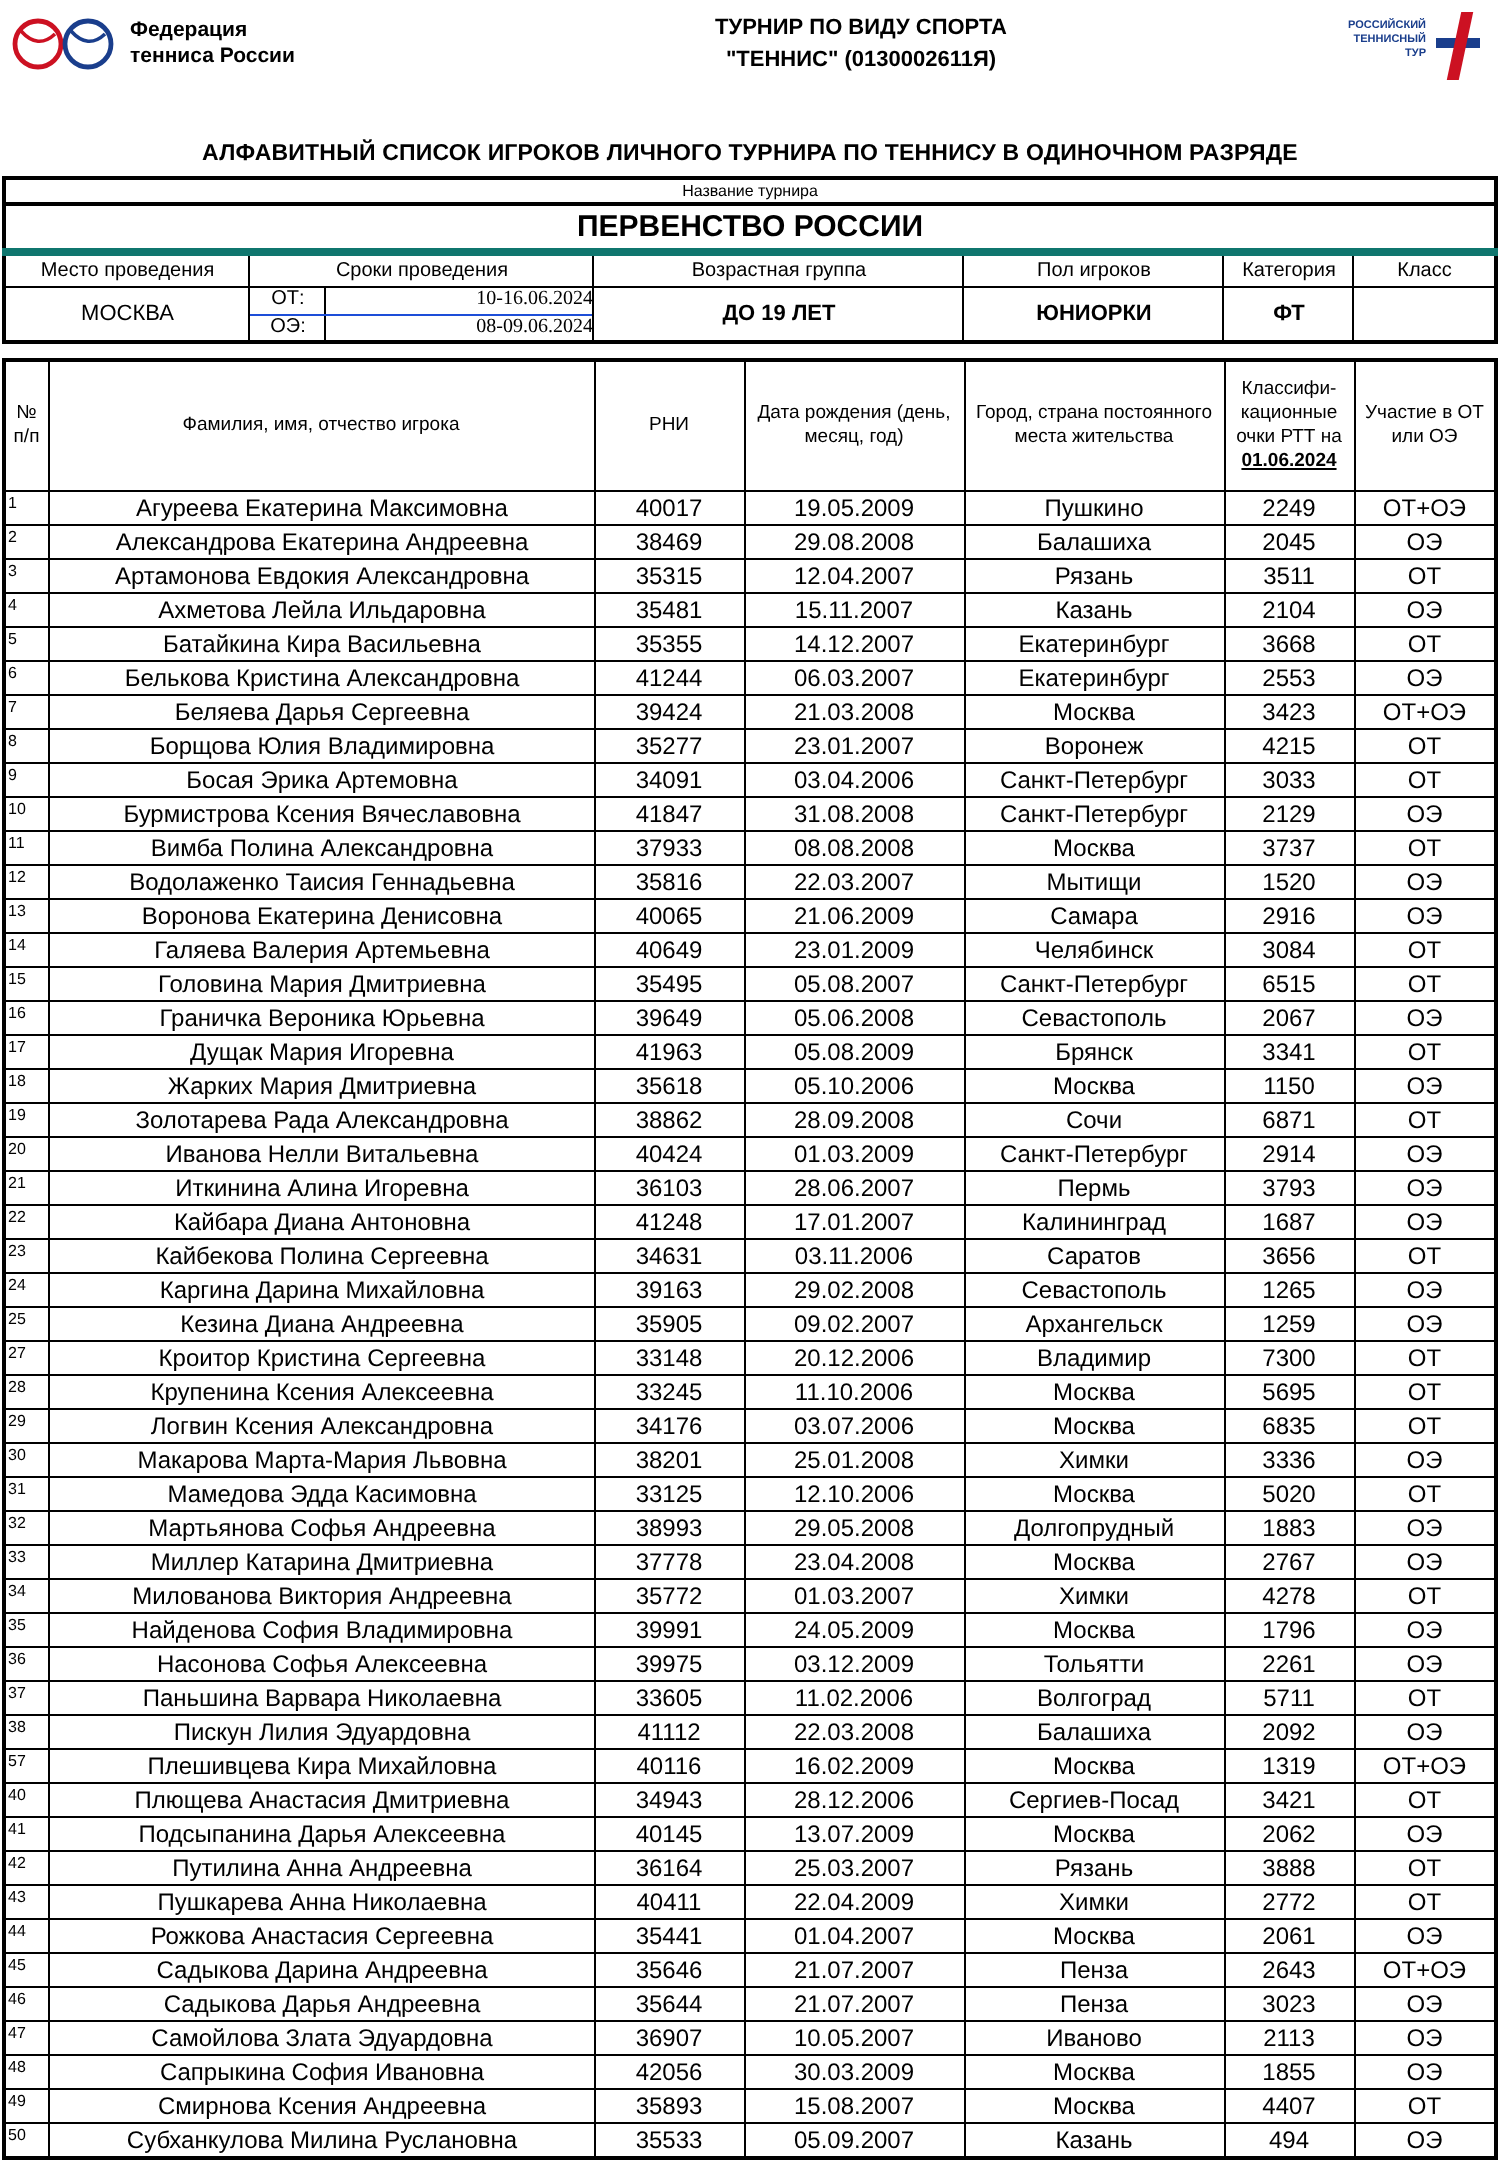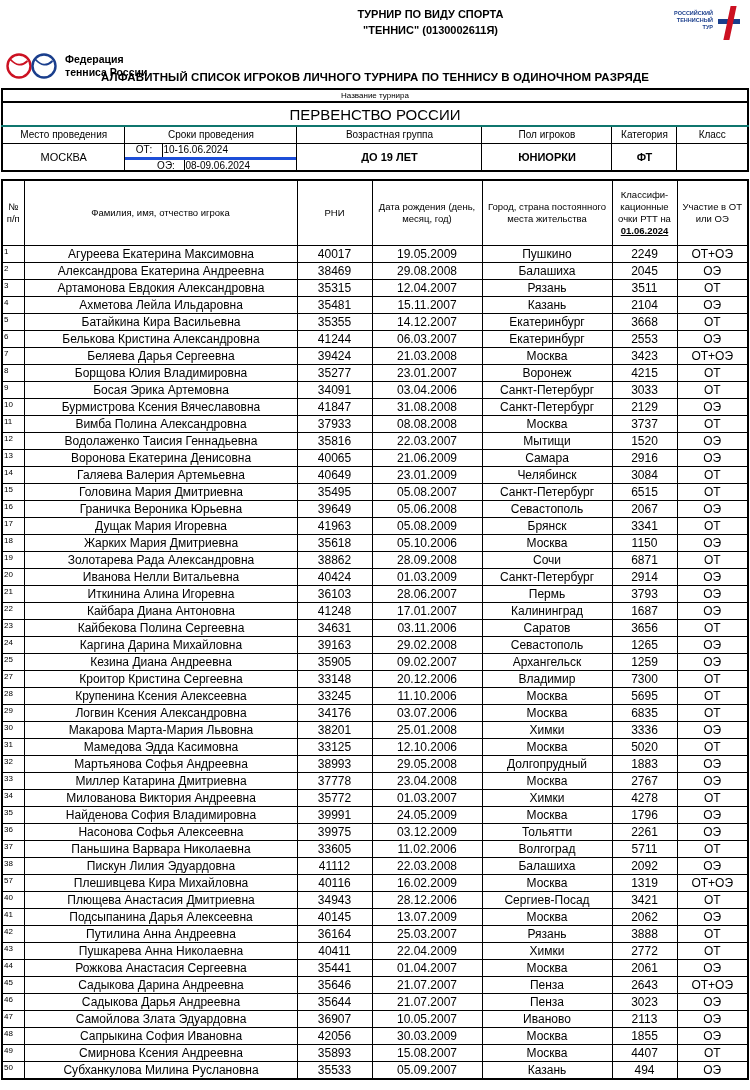--- a/index.html
+++ b/index.html
@@ -5,48 +5,48 @@
   * { box-sizing: border-box; margin: 0; padding: 0; }
   html, body { background: #fff; }
   body {
     width: 750px; height: 1090px; overflow: hidden;
     font-family: "Liberation Sans", sans-serif; color: #000;
   }
   .page { width: 750px; height: 1090px; position: relative; background: #fff; }
 
   
   .top-header { display: flex; justify-content: space-between; align-items: flex-start; padding: 4px 8px 0 6px; height: 58px; }
-  .fed-logo { display: flex; align-items: center; gap: 5px; width: 185px; margin-top: 44px; }
+  .fed-logo { display: flex; align-items: center; gap: 5px; width: 185px; }
   .fed-logo-text { font-size: 10.5px; font-weight: bold; line-height: 1.2; }
   .center-title { text-align: center; font-weight: bold; font-size: 11px; line-height: 1.45; padding-top: 3px; flex: 1; }
   .rtt-logo { width: 72px; display: flex; align-items: flex-start; gap: 3px; padding-top: 2px; }
   .rtt-text { font-size: 5.5px; font-weight: bold; color: #1a3e8c; line-height: 1.25; text-align: right; padding-top: 4px; flex: 1; }
   .rtt-mark { width: 26px; height: 34px; position: relative; flex: none; }
   .rtt-mark .bar-red { position: absolute; left: 11px; top: 0; width: 6px; height: 34px; background: #cc1122; transform: skewX(-12deg); }
   .rtt-mark .bar-blue { position: absolute; left: 2px; top: 13px; width: 22px; height: 5px; background: #1a3e8c; }
 
   
   .doc-title { text-align: center; font-weight: bold; font-size: 11.5px; margin-top: 13px; letter-spacing: 0.1px; }
 
   
   table { border-collapse: collapse; table-layout: fixed; width: 746px; margin: 0 auto; }
   td, th { border: 1px solid #000; overflow: hidden; }
 
   
   .t1 { margin-top: 5px; border: 2px solid #000; }
   .t1 .label-row td { font-size: 8px; text-align: center; height: 12px; line-height: 11px; font-weight: normal; }
-  .t1 .name-row td { font-size: 15px; font-weight: normal; text-align: center; height: 24px; border-top: 2px solid #000; border-bottom: 2px solid #0f766e; }
+  .t1 .name-row td { font-size: 15px; font-weight: bold; text-align: center; height: 24px; border-top: 2px solid #000; border-bottom: 4px solid #0f766e; }
   .t1 .hdr-row td { font-size: 10px; text-align: center; height: 17px; font-weight: normal; }
   .t1 .val-row td { font-size: 11px; text-align: center; height: 26px; vertical-align: middle; }
   .t1 .val-row td.bold { font-weight: bold; }
   .dates-cell { padding: 0 !important; vertical-align: top !important; }
   .date-line { display: flex; font-size: 10px; height: 13px; line-height: 12px; }
-  .date-line + .date-line { border-top: 3px solid #1d4ed8; padding-left: 22px; }
+  .date-line + .date-line { border-top: 1px solid #1d4ed8; }
   .date-label { width: 38px; border-right: 1px solid #000; text-align: center; flex: none; }
-  .date-value { flex: 1; text-align: left; }
+  .date-value { flex: 1; text-align: right; font-family: Liberation Serif, serif; }
 
   
   .t2 { margin-top: 7px; border: 2px solid #000; }
   .t2 th { font-size: 9.5px; font-weight: normal; text-align: center; vertical-align: middle; padding: 2px 1px; height: 66px; line-height: 1.25; }
   .t2 th .pts-date { font-weight: bold; text-decoration: underline; margin-top: 36px; }
   .t2 td { height: 17px; font-size: 12px; line-height: 16px; padding: 0 2px; white-space: nowrap; }
   .t2 td.col-num { font-size: 8px; line-height: 9px; text-align: left; vertical-align: top; padding: 1px 1px 0 1px; }
   .t2 td.col-name { text-align: center; padding-left: 3px; }
   .t2 td.col-rni, .t2 td.col-dob, .t2 td.col-city,
   .t2 td.col-points, .t2 td.col-participation { text-align: center; }

